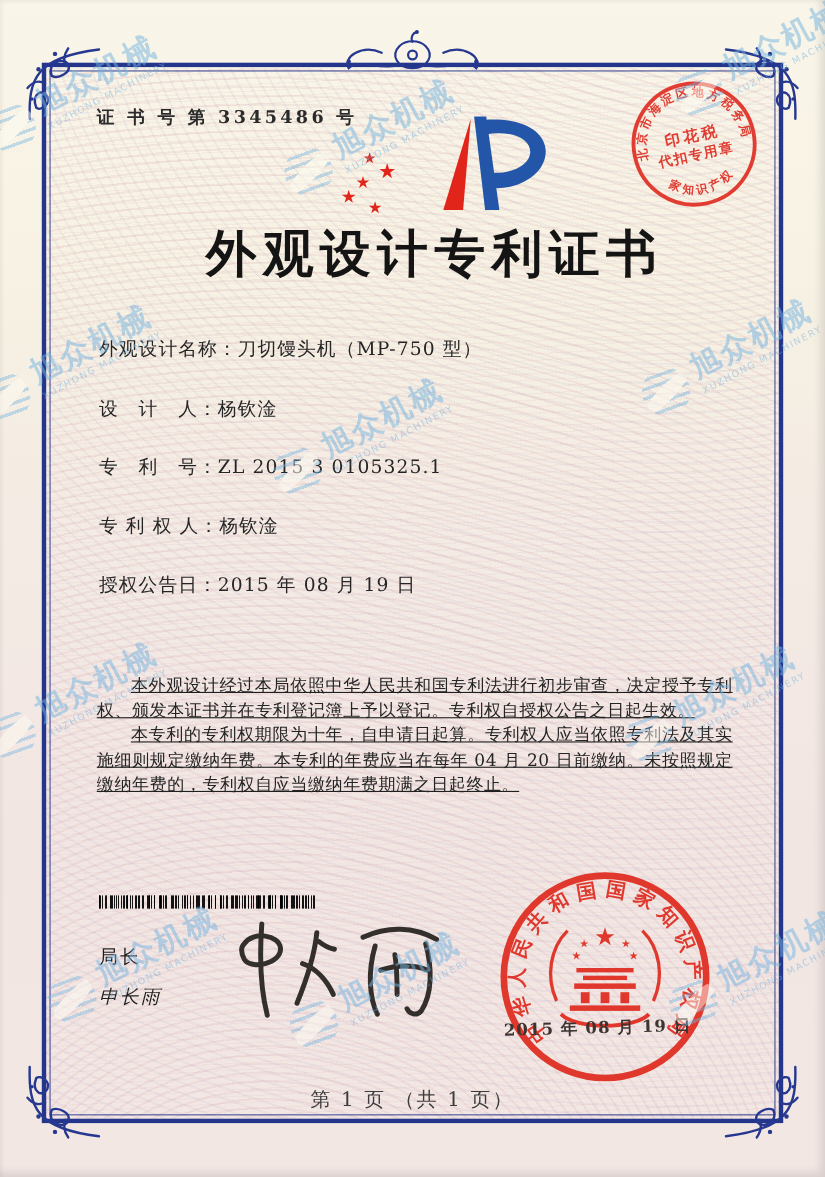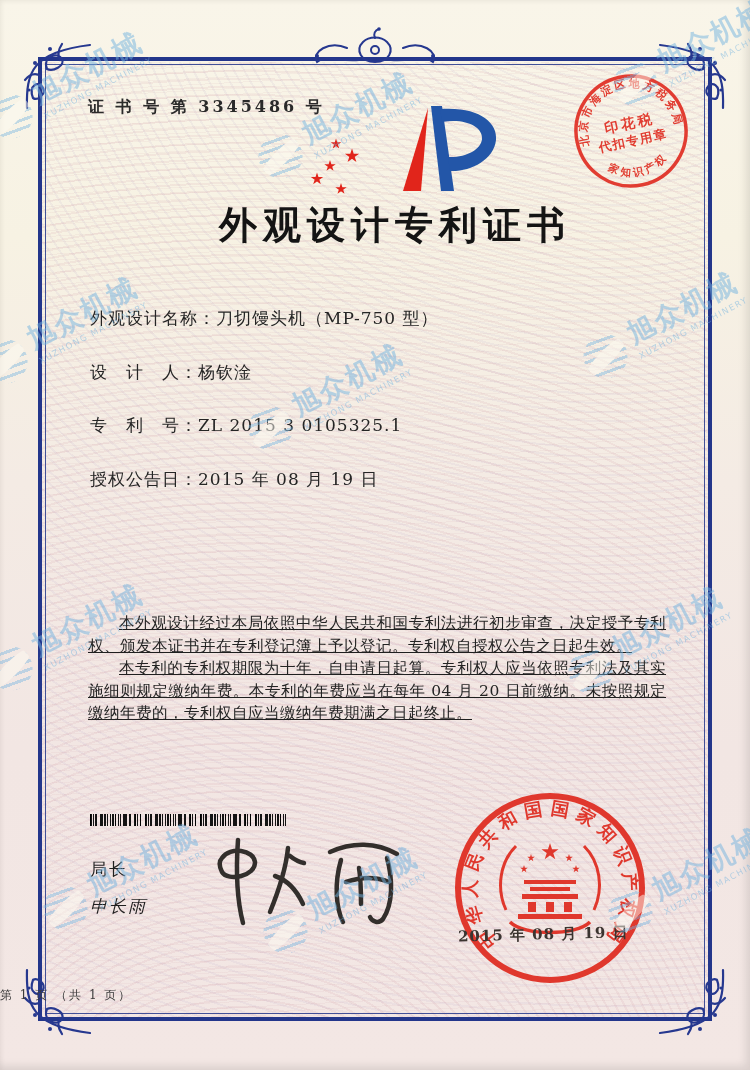--- a/index.html
+++ b/index.html
@@ -44,21 +44,21 @@
     background:#fdfbf2;border-radius:50%;transform:rotate(-18deg);}
   .wm-text{display:flex;flex-direction:column;line-height:1;}
   .wm-cn{font-size:28px;font-weight:bold;color:#74b4e0;font-family:"DejaVu Sans","Liberation Sans",sans-serif;letter-spacing:2px;}
   .wm-en{font-size:8.5px;color:#74b4e0;letter-spacing:1.5px;margin-top:4px;font-family:"DejaVu Sans","Liberation Sans",sans-serif;}
   
   .content{position:absolute;inset:0;z-index:4;color:#1f1f1f;}
   .cert-number{position:absolute;left:88px;top:97px;font-size:16px;letter-spacing:3px;color:#2a2a2a;font-weight:bold;}
   .logo{position:absolute;left:300px;top:98px;}
   .title{
     position:absolute;left:0;right:0;top:200px;margin:0;text-align:center;
-    font-size:38px;font-weight:bold;letter-spacing:6px;color:#141414;padding-left:40px;
+    font-size:46px;font-weight:bold;letter-spacing:6px;color:#141414;padding-left:40px;
   }
   .fields{position:absolute;left:90px;right:80px;top:306px;}
   .field-row{height:53.5px;font-size:17px;letter-spacing:1px;line-height:24px;color:#252525;}
   .field-label{color:#252525;text-align:right;}
   .field-value{color:#252525;text-align:center;}
   .paras{position:absolute;left:88px;right:84px;top:612px;text-decoration:underline;}
   .paras p{margin:0;text-indent:2em;font-size:15.5px;line-height:22.5px;text-align:justify;letter-spacing:.5px;color:#242424;}
   .barcode{
     position:absolute;left:90px;top:814px;width:197px;height:12px;
     background:
@@ -69,22 +69,22 @@
   .sig-title{position:absolute;left:90px;top:858px;font-size:17px;letter-spacing:2px;}
   .sig-name{position:absolute;left:90px;top:895px;font-size:17px;letter-spacing:2px;font-style:italic;}
   .autograph{position:absolute;left:200px;top:828px;}
   .seal{position:absolute;left:452px;top:790px;z-index:5;}
   .seal-date{
     position:absolute;left:458px;top:925px;z-index:6;width:190px;
     font-size:15px;font-weight:bold;color:#3b3430;letter-spacing:1px;transform:rotate(-1.5deg);
   }
   .tax-seal{position:absolute;left:572px;top:72px;transform:rotate(-12deg);z-index:5;}
   .footer{
-    position:absolute;left:0;right:0;top:987px;text-align:left;
-    font-size:12px;letter-spacing:2px;color:#3c3c3c;
+    position:absolute;left:0;right:0;top:987px;text-align:center;
+    font-size:18px;letter-spacing:2px;color:#3c3c3c;
   }
 </style>
 </head>
 <body>
 
 <div class="page">
 
   <div class="guilloche"></div>
 
   <div class="frame">
@@ -259,20 +259,21 @@
         <path d="M140,11 C178,8 198,24 196,42 C194,62 170,74 150,73 L148,59 C165,60 181,52 182,41 C183,29 166,20 142,24 Z"></path>
       </g>
     </svg>
 
     <h1 class="title">外观设计专利证书</h1>
 
     <div class="fields">
       <div class="field-row"><span class="field-label">外观设计名称：</span><span class="field-value">刀切馒头机（MP-750 型）</span></div>
       <div class="field-row"><span class="field-label">设　计　人：</span><span class="field-value">杨钦淦</span></div>
       <div class="field-row"><span class="field-label">专　利　号：</span><span class="field-value">ZL 2015 3 0105325.1</span></div>
+      <div class="field-row"><span class="field-label">专 利 权 人：</span><span class="field-value">杨钦淦</span></div>
       <div class="field-row"><span class="field-label">授权公告日：</span><span class="field-value">2015 年 08 月 19 日</span></div>
     </div>
 
     <div class="paras">
       <p>本外观设计经过本局依照中华人民共和国专利法进行初步审查，决定授予专利权、颁发本证书并在专利登记簿上予以登记。专利权自授权公告之日起生效。</p>
       <p>本专利的专利权期限为十年，自申请日起算。专利权人应当依照专利法及其实施细则规定缴纳年费。本专利的年费应当在每年 04 月 20 日前缴纳。未按照规定缴纳年费的，专利权自应当缴纳年费期满之日起终止。</p>
     </div>
 
     <div class="barcode"></div>
 

